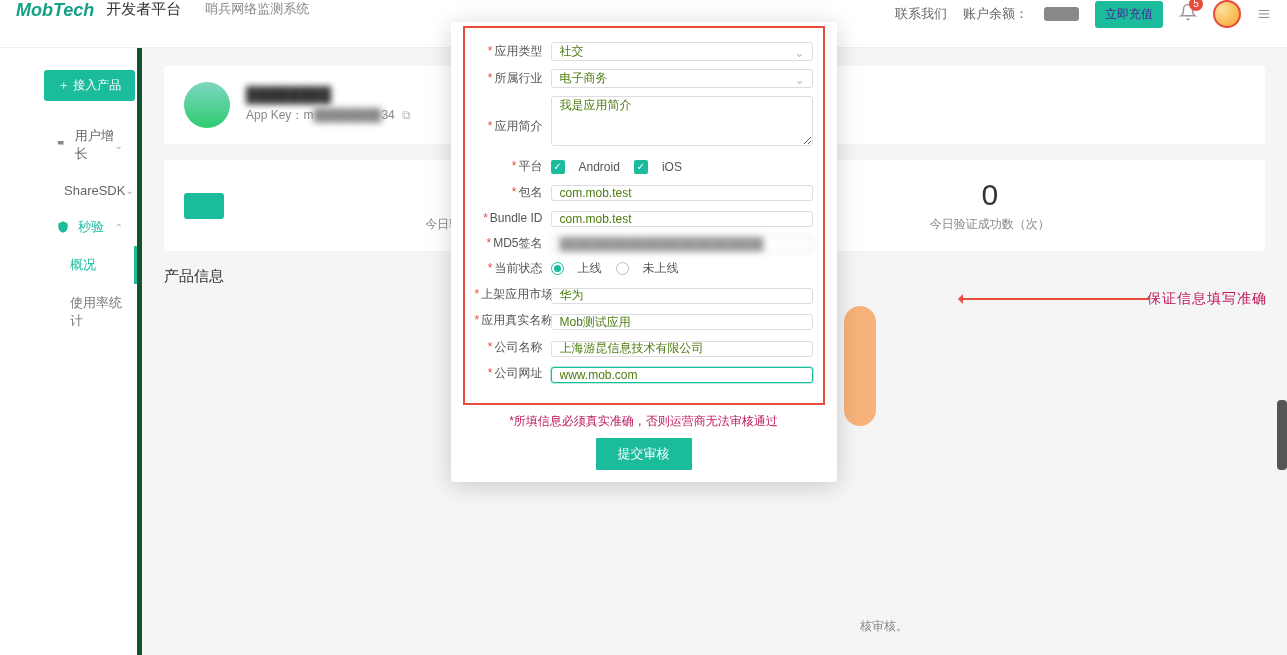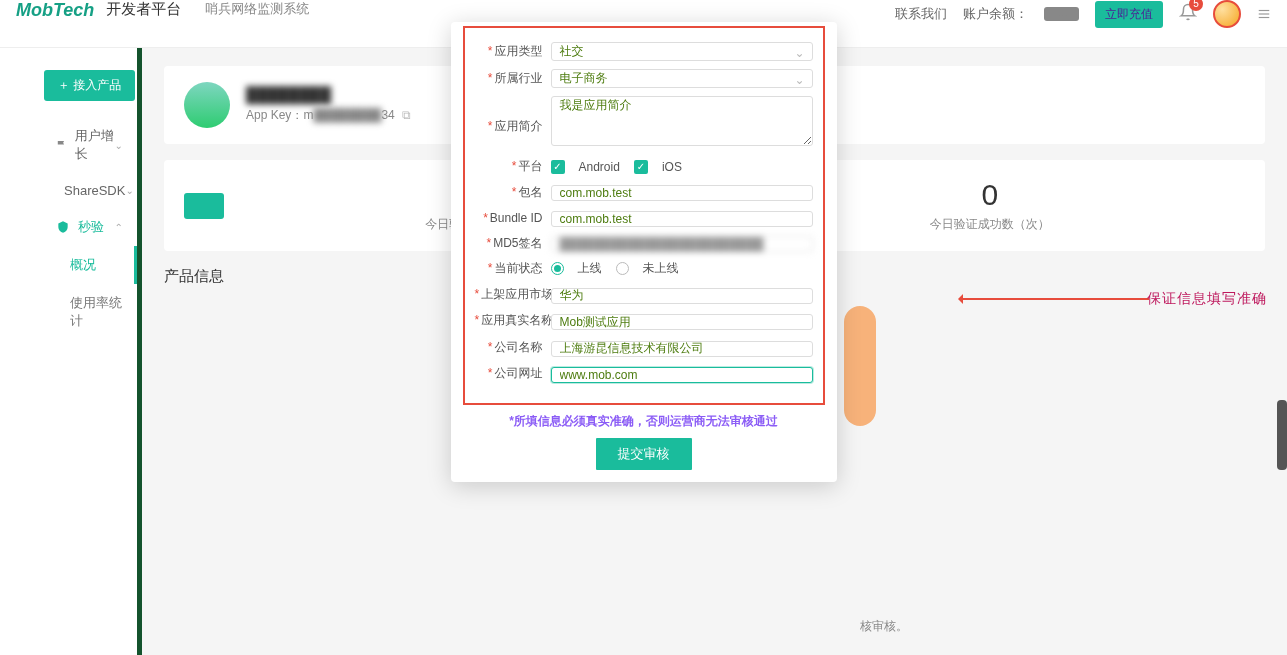--- a/index.html
+++ b/index.html
@@ -68,21 +68,21 @@
 .sel-wrap { position: relative; }
 .sel-wrap::after { content: "⌄"; position: absolute; right: 8px; top: 4px; color: #bbb; font-size: 12px; pointer-events: none; }
 .ta { height: 50px; resize: vertical; }
 .checks { display: flex; gap: 14px; font-size: 12px; color: #555; align-items: center; }
 .chk { width: 14px; height: 14px; background: #1abc9c; border-radius: 2px; display: inline-flex; align-items: center; justify-content: center; color: #fff; font-size: 10px; }
 .radios { display: flex; gap: 14px; font-size: 12px; color: #555; align-items: center; }
 .rad { width: 13px; height: 13px; border: 1px solid #bbb; border-radius: 50%; display: inline-flex; align-items: center; justify-content: center; }
 .rad.on { border-color: #1abc9c; }
 .rad.on::after { content: ""; width: 7px; height: 7px; background: #1abc9c; border-radius: 50%; }
 .blurval { filter: blur(3px); color: #999; }
-.form-note { text-align: center; color: #8b5cf6; font-size: 12px; margin: 6px 0 8px; font-weight: bold; }
+.form-note { text-align: center; color: #be185d; font-size: 12px; margin: 6px 0 8px; }
 .submit-btn { display: block; margin: 0 auto; background: #1abc9c; color: #fff; border: none; padding: 7px 22px; border-radius: 1px; font-size: 13px; cursor: pointer; }
 
 
 .callout-line { position: absolute; top: 298px; right: 138px; width: 190px; height: 2px; background: #e74c3c; }
 .callout-line::before { content: ""; position: absolute; left: -6px; top: -4px; border: 5px solid transparent; border-right-color: #e74c3c; }
 .callout-text { position: absolute; top: 290px; right: 20px; color: #be185d; font-size: 14px; font-weight: 500; letter-spacing: 1px; }
 
 .footer-hint { position: absolute; bottom: 20px; left: 860px; font-size: 12px; color: #888; }
 
 .scroll-stub { position: absolute; right: 0; top: 400px; width: 10px; height: 70px; background: #555; border-radius: 4px; }

